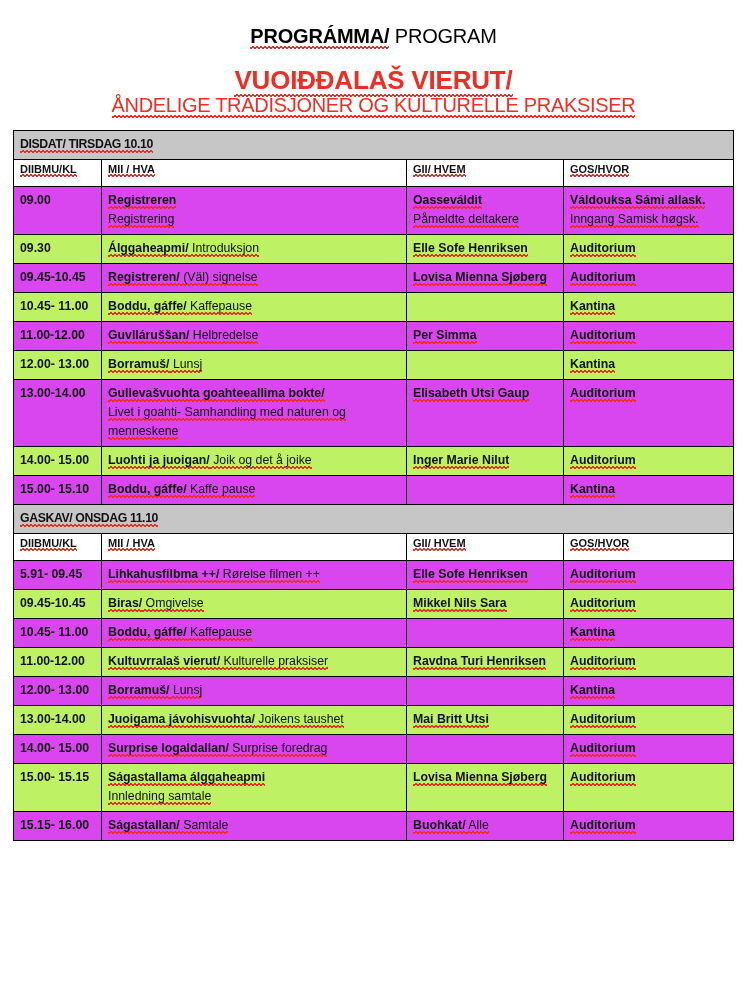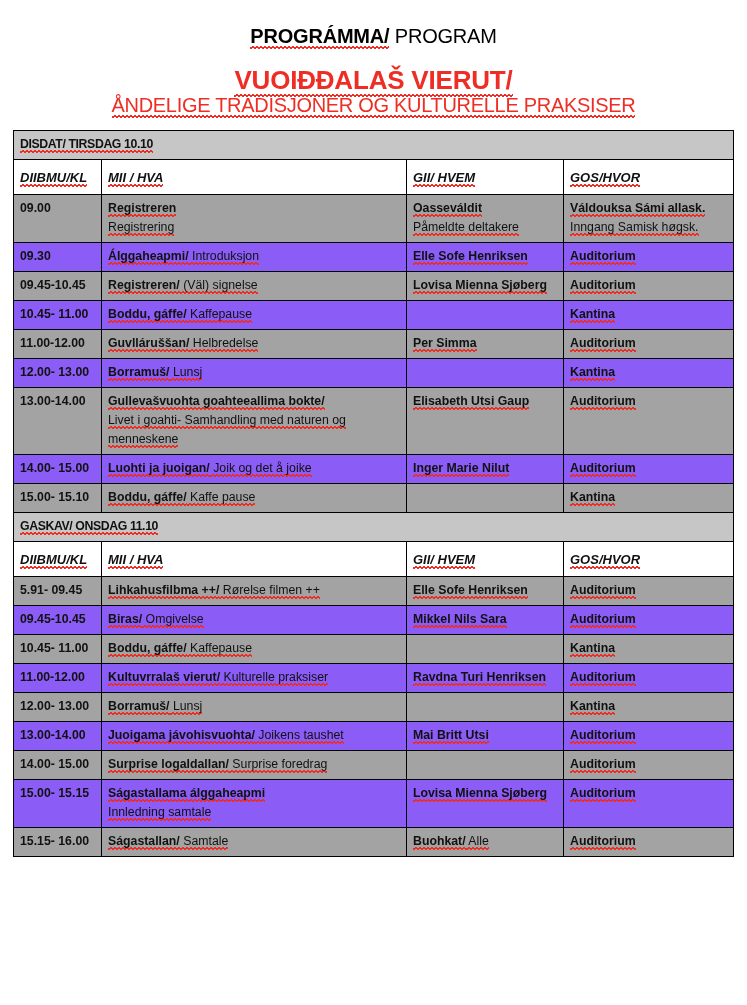--- a/index.html
+++ b/index.html
@@ -54,24 +54,24 @@
 
   td.daybar{
     background:#c6c6c6;
     font-size:28px;
     font-weight:bold;
     line-height:34px;
     padding:9px 0 11px 0;
     color:#000;
     letter-spacing:-0.4px;
   }
-  tr.hdr td{font-size:13px;font-weight:bold;padding-top:8px;padding-bottom:7px;background:#fff;font-style:italic;}
+  tr.hdr td{font-size:11px;font-weight:bold;padding-top:0;padding-bottom:7px;background:#fff;}
   tr.hdr td.hdr-time{font-weight:bold;}
-  tr.shade td{background:#a3a3a3;}
-  tr.plain td{background:#8b5cf6;}
+  tr.shade td{background:#d946ef;}
+  tr.plain td{background:#bef264;}
 
   td.time{font-weight:bold;font-size:12.6px;white-space:nowrap;padding-top:5px;}
   .b{font-weight:bold;}
   .n{font-weight:normal;}
   .sub{display:block;font-weight:normal;}
   td.what{padding-top:5px;}
   td.who{font-weight:bold;font-size:12.4px;margin-top:34px;}
   td.where{font-weight:bold;font-size:12.4px;}
   td.who .n,td.where .n{font-weight:normal;}
   .nowrapname{white-space:nowrap;}

